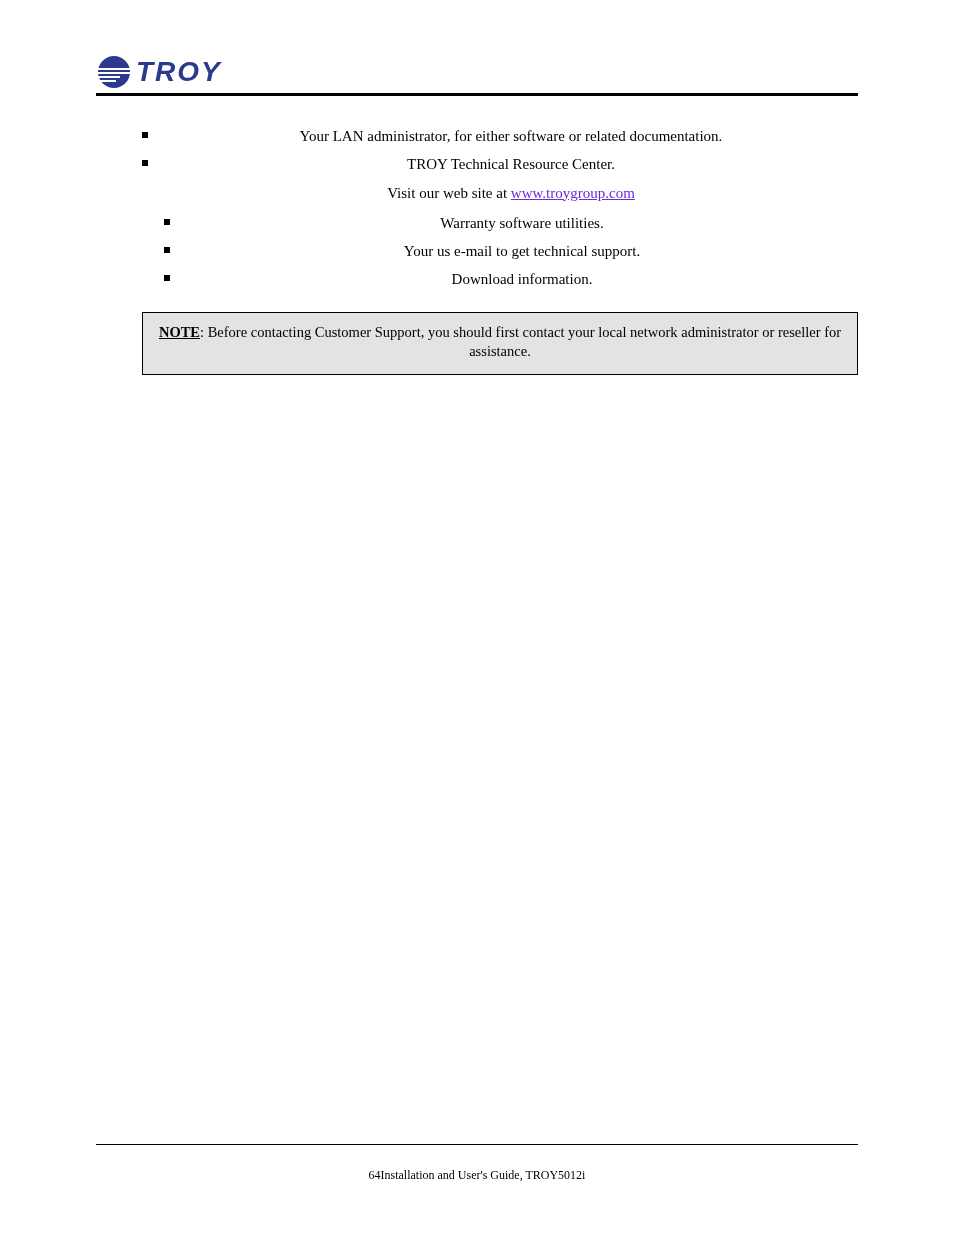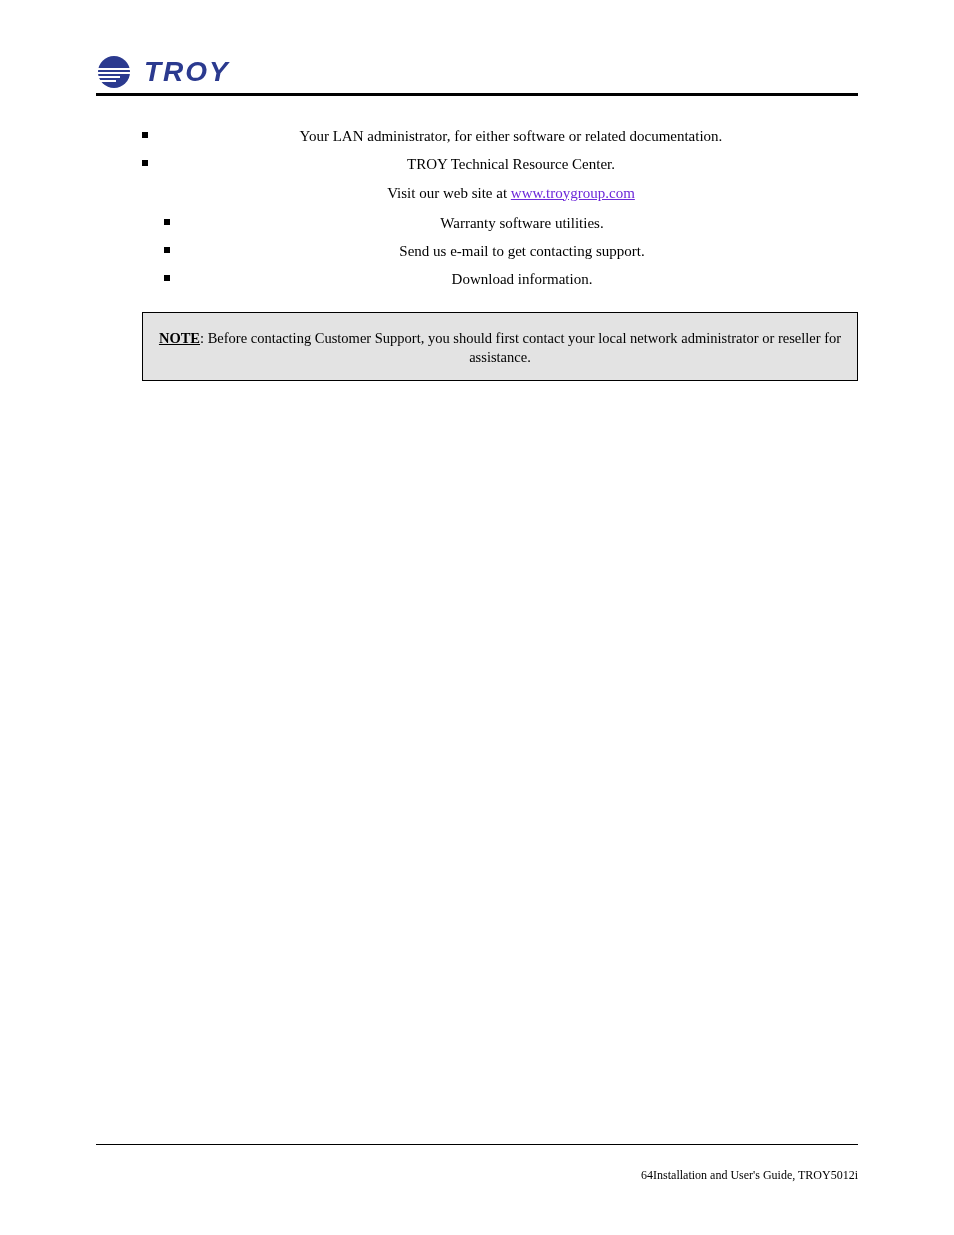--- a/index.html
+++ b/index.html
@@ -14,21 +14,21 @@
     height: 1235px;
     position: relative;
     box-sizing: border-box;
     padding: 55px 96px 40px 96px;
   }
 
   
   .logo {
     display: flex;
     align-items: center;
-    gap: 12px;
+    gap: 4px;
     margin-bottom: 4px;
   }
   .logo-text {
     font-family: Arial, Helvetica, sans-serif;
     font-weight: 900;
     font-style: italic;
     font-size: 28px;
     letter-spacing: 2px;
     color: #2b3a8f;
   }
@@ -68,21 +68,21 @@
     margin: 8px 0 10px 0;
   }
   a.link {
     color: #6d28d9;
     text-decoration: underline;
   }
 
   .note-box {
     background: #e3e3e3;
     border: 1px solid #000;
-    padding: 16px 14px 12px 14px;
+    padding: 10px 14px 12px 14px;
     font-size: 14.5px;
     line-height: 1.35;
     margin-top: 22px;
   }
   .note-label {
     text-decoration: underline;
     font-weight: bold;
   }
 
   
@@ -93,21 +93,21 @@
     bottom: 82px;
     border: none;
     border-top: 1px solid #000;
   }
   .footer {
     position: absolute;
     left: 96px;
     right: 96px;
     bottom: 52px;
     display: flex;
-    justify-content: flex-end;
+    justify-content: center;
     font-size: 12px;
   }
 </style>
 </head>
 <body>
 
 <div class="page">
 
   <div class="logo">
     <svg width="36" height="34" viewBox="0 0 36 34">
@@ -128,21 +128,21 @@
         <span>Your LAN administrator, for either software or related documentation.</span>
       </li>
       <li>
         <span>TROY Technical Resource Center.</span>
         <div class="sublist-intro">
           <span>Visit our web site at</span>
           <a class="link" href="www.troygroup.com">www.troygroup.com</a>
         </div>
         <ul class="bullets">
           <li><span>Warranty software utilities.</span></li>
-          <li><span>Send us e-mail to get contacting support.</span></li>
+          <li><span>Your us e-mail to get technical support.</span></li>
           <li><span>Download information.</span></li>
         </ul>
       </li>
     </ul>
 
     <div class="note-box">
       <span class="note-label">NOTE</span><span>: </span><span>Before contacting Customer Support, you should first contact your local network administrator or reseller for assistance.</span>
     </div>
 
   </div>

